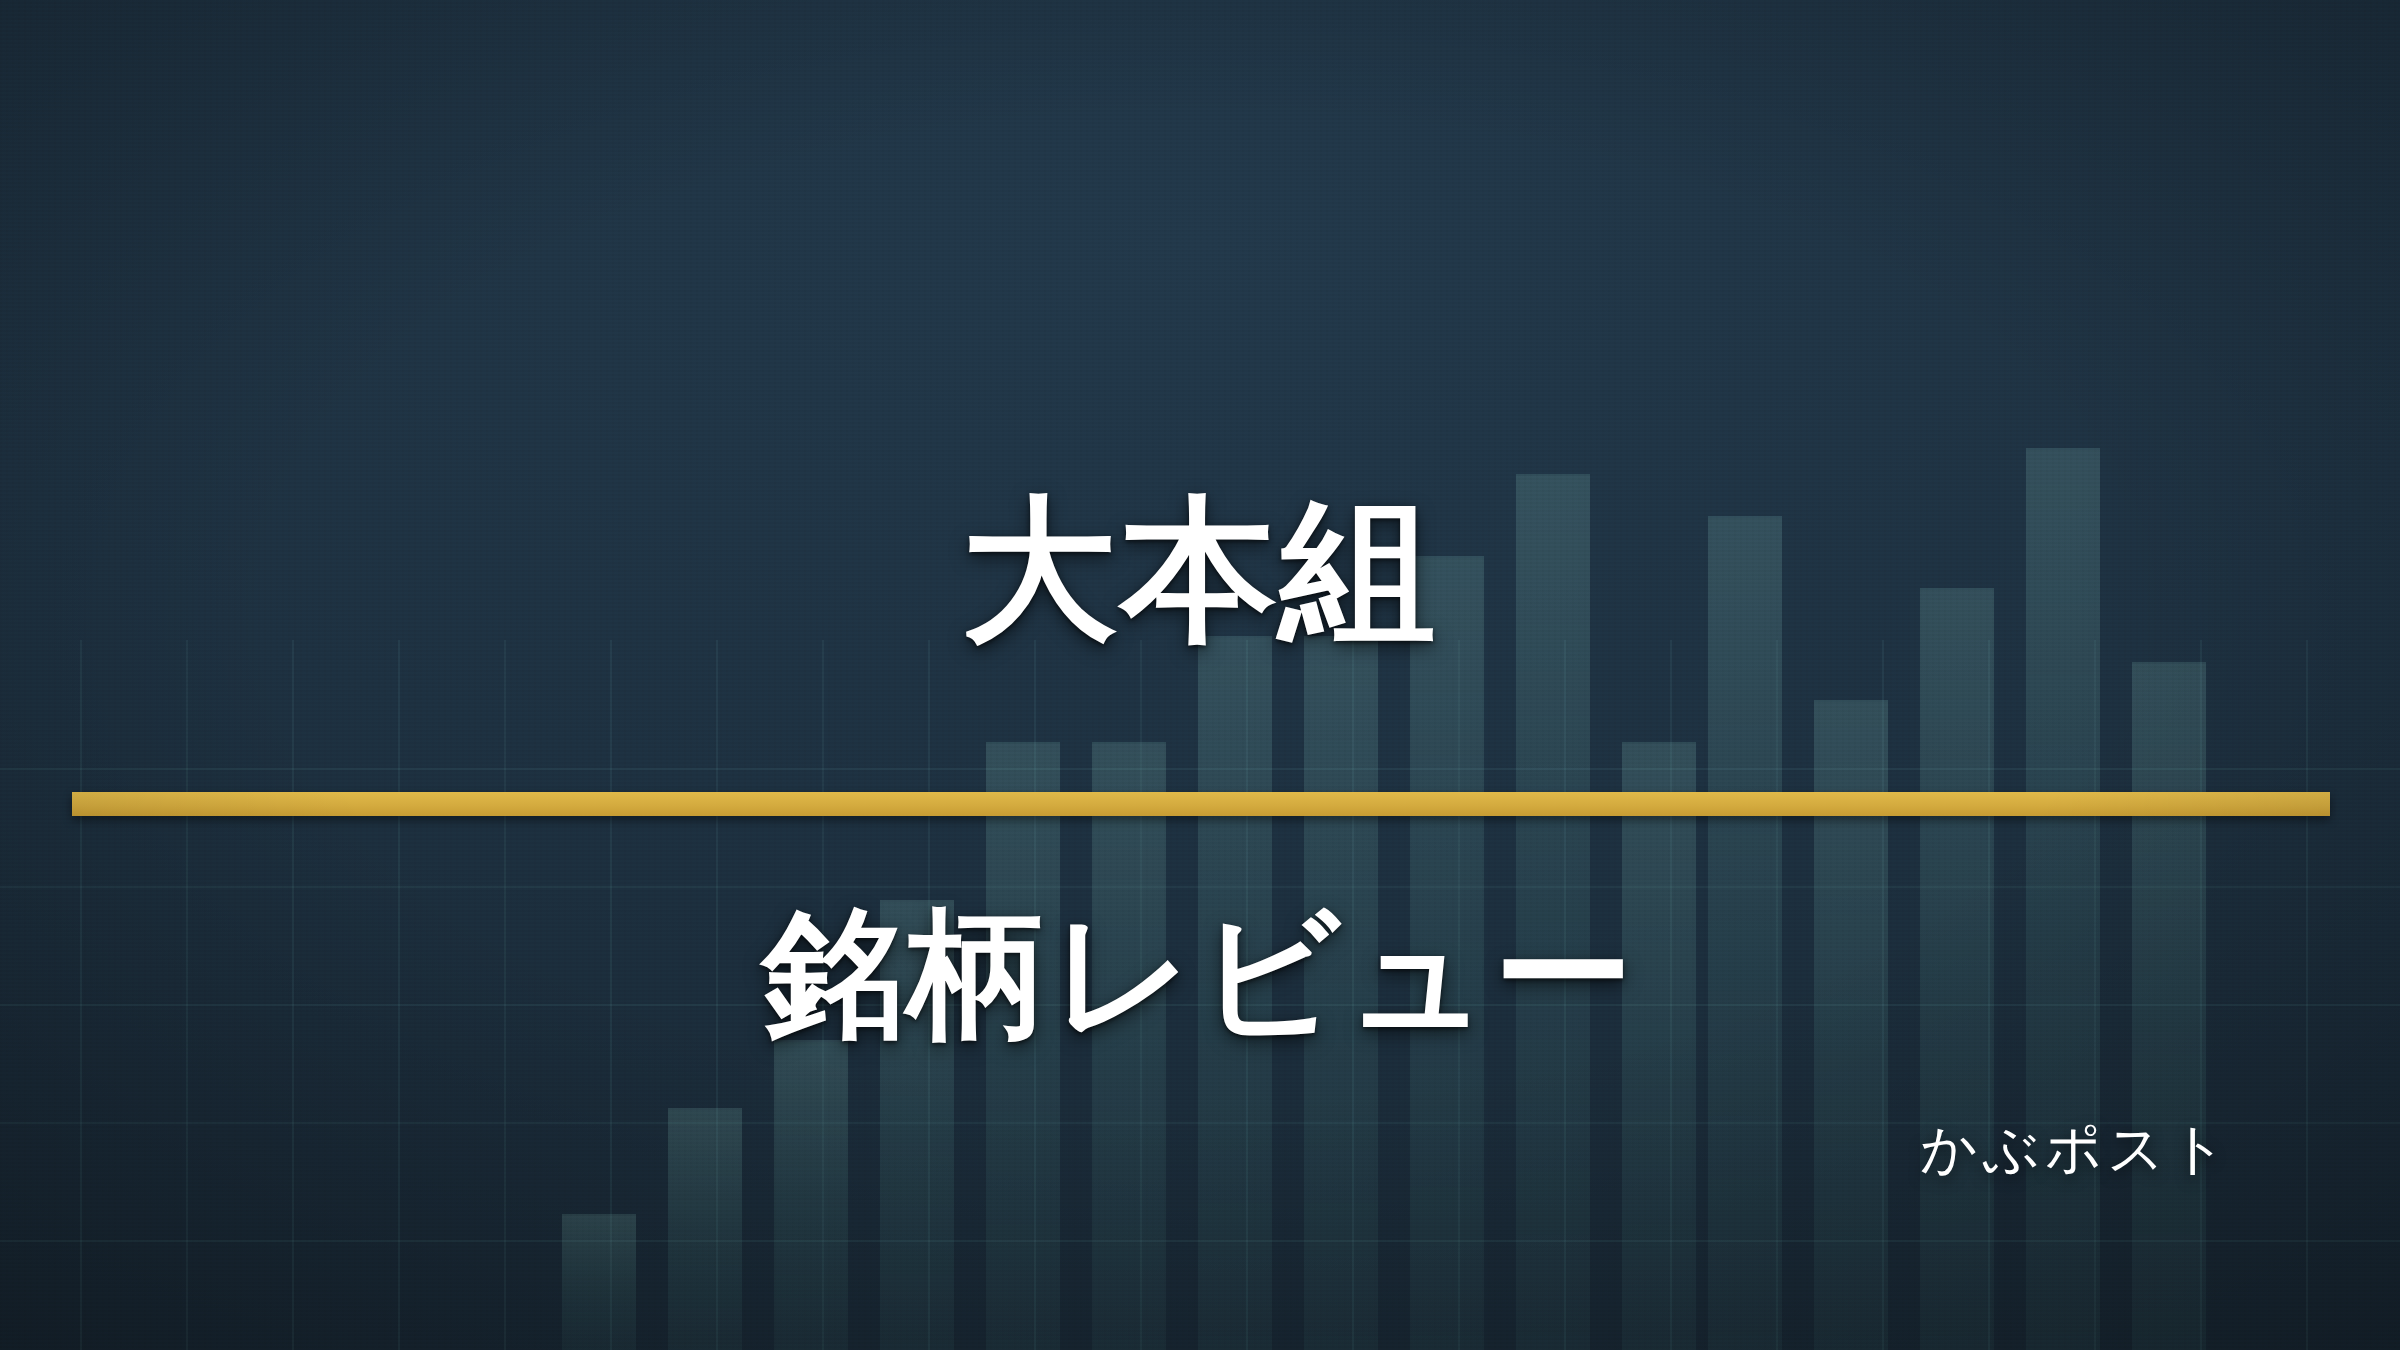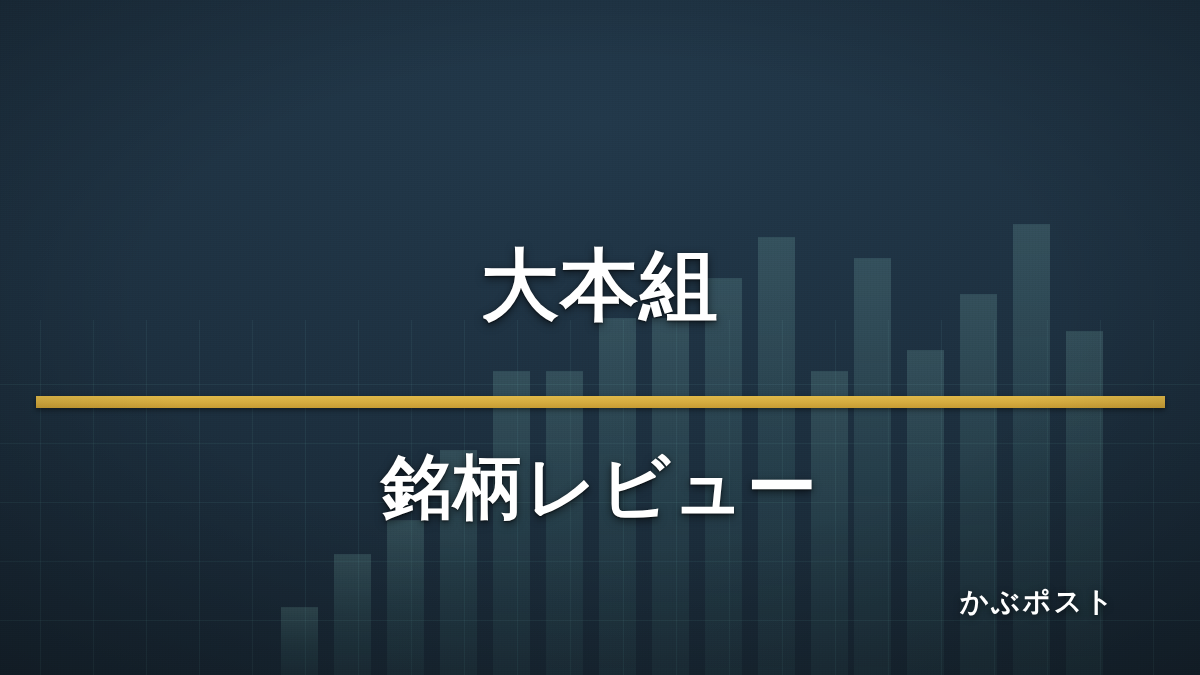--- a/index.html
+++ b/index.html
@@ -80,24 +80,24 @@
     color:#ffffff;
     font-size:70px;
     font-weight:700;
     letter-spacing:.03em;
     line-height:1;
     text-shadow:0 3px 9px rgba(0,0,0,.55), 0 1px 2px rgba(0,0,0,.6);
     white-space:nowrap;
   }
   #credit {
     position:absolute;
-    right:84px; top:588px;
+    right:84px; top:561px;
     color:#ffffff;
     font-size:28px;
-    font-weight:700;
+    font-weight:400;
     letter-spacing:.09em;
     line-height:1;
     text-shadow:0 2px 7px rgba(0,0,0,.6);
     white-space:nowrap;
   }
 
   
   #vignette {
     position:absolute; inset:0;
     pointer-events:none;

